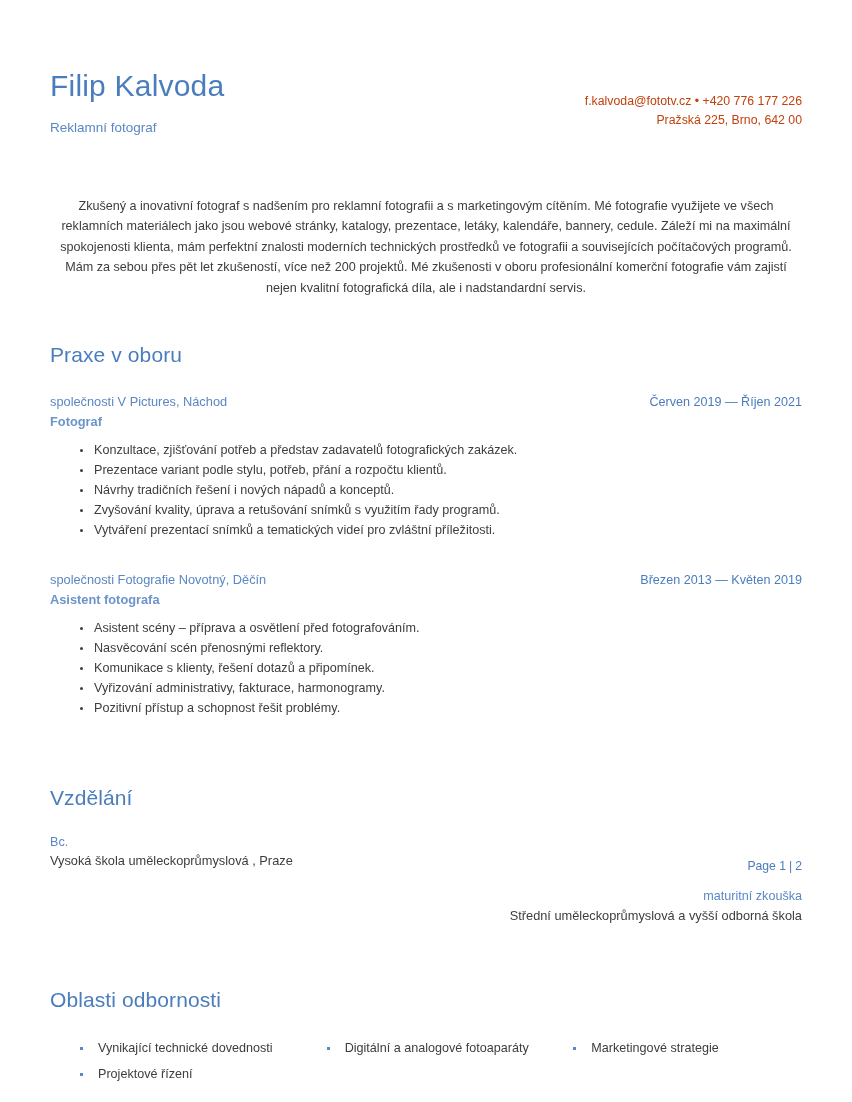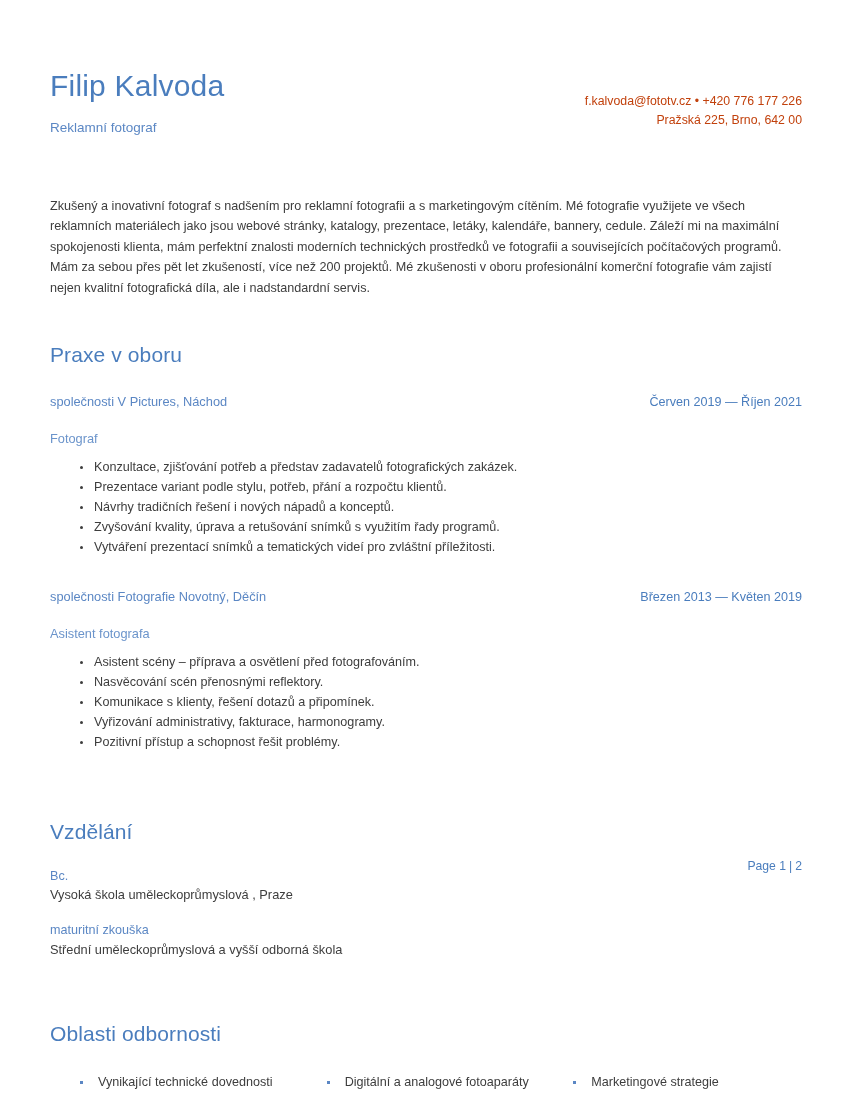--- a/index.html
+++ b/index.html
@@ -53,21 +53,21 @@
     line-height: 1.55;
   }
   .contact div { white-space: nowrap; }
 
   
   .summary {
     margin-top: 42px;
     font-size: 12.6px;
     line-height: 1.62;
     color: #3d3d3d;
-    text-align: left;
+    text-align: center;
   }
 
   
   .section-heading {
     font-size: 21px;
     font-weight: normal;
     color: #4a7dbd;
     margin: 0;
     line-height: 1.2;
     letter-spacing: 0.1px;
@@ -92,21 +92,22 @@
   .entry-dates {
     font-size: 12.6px;
     color: #4a7dbd;
     white-space: nowrap;
     padding-left: 12px;
   }
   .entry-role {
     font-size: 12.8px;
     color: #6b94cb;
     line-height: 1.38;
-    margin-top: 19px;
+    margin-top: 2px;
+    font-weight: bold;
   }
   ul.duties {
     margin: 11px 0 0 0;
     padding-left: 30px;
     list-style: none;
   }
   ul.duties li {
     position: relative;
     font-size: 12.6px;
     line-height: 1.58;
@@ -119,21 +120,21 @@
     left: 0;
     top: 8px;
     width: 3px;
     height: 3px;
     background: #3d3d3d;
     border-radius: 50%;
   }
 
   
   .edu-entry { margin-top: 24px; }
-  .edu-entry + .edu-entry { margin-top: 18px; }
+  .edu-entry + .edu-entry { margin-top: 18px; text-align: right; }
   .edu-degree {
     font-size: 12.6px;
     color: #5b87c4;
     line-height: 1.4;
   }
   .edu-school {
     font-size: 12.8px;
     color: #3d3d3d;
     line-height: 1.4;
     margin-top: 1px;

